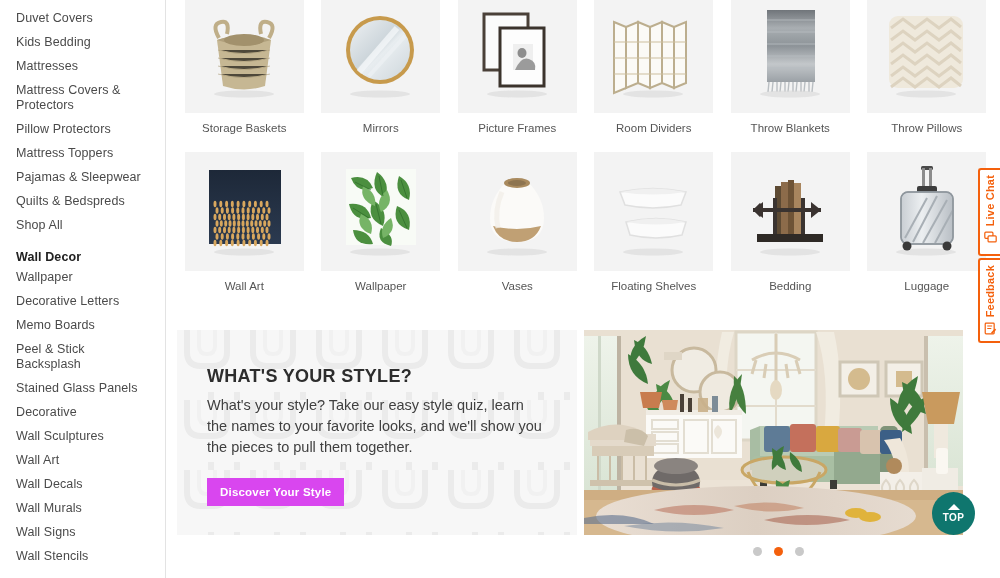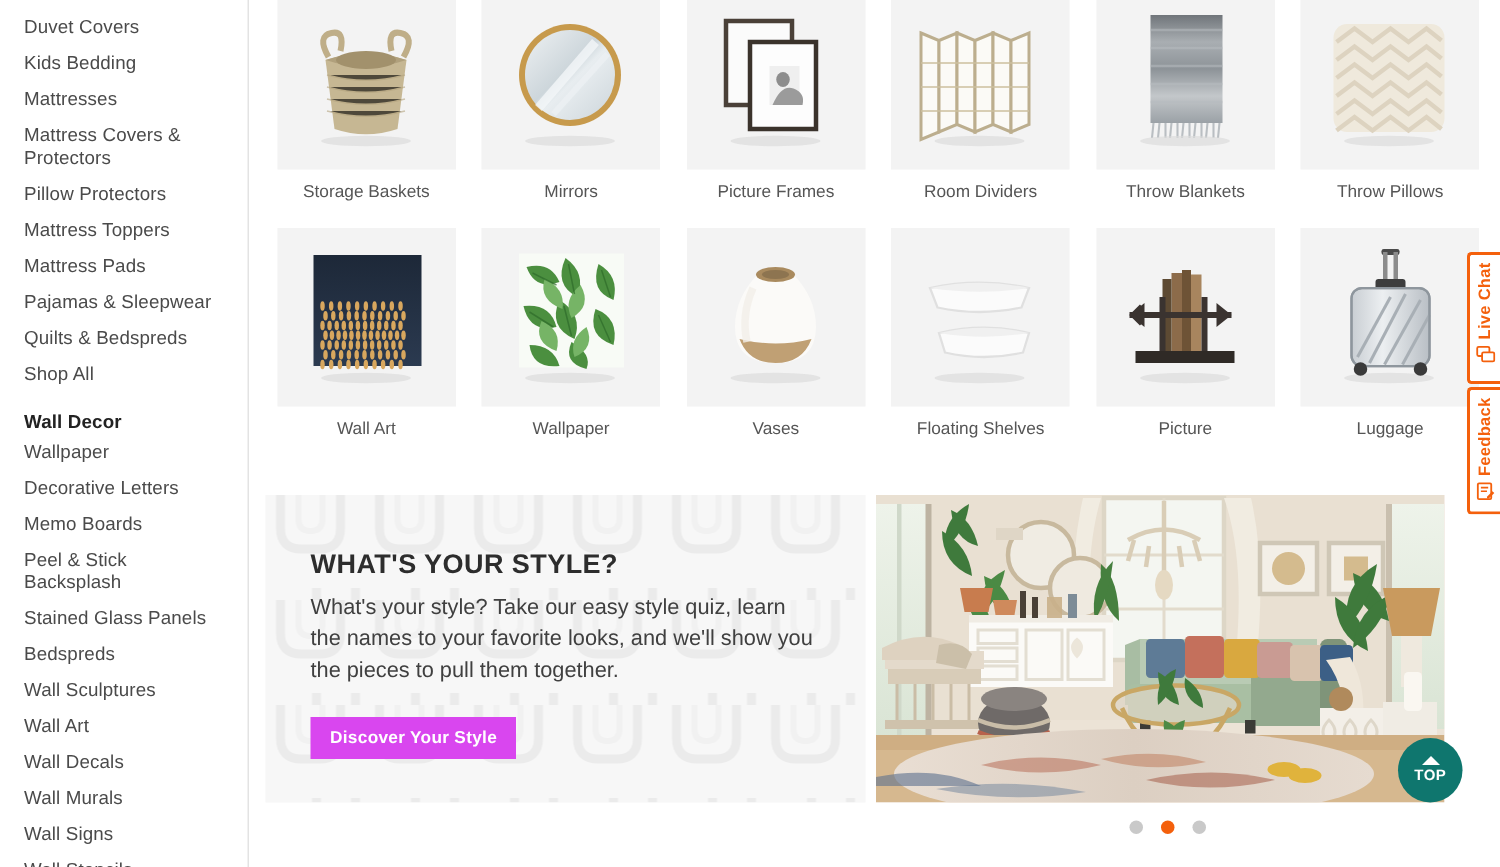--- a/index.html
+++ b/index.html
@@ -220,31 +220,30 @@
 <div id="page">
 
   <aside id="sidebar">
     <ul class="nav-list" id="nav-list">
         <li class="nav-item">Duvet Covers</li>
         <li class="nav-item">Kids Bedding</li>
         <li class="nav-item">Mattresses</li>
         <li class="nav-item">Mattress Covers &amp; Protectors</li>
         <li class="nav-item">Pillow Protectors</li>
         <li class="nav-item">Mattress Toppers</li>
-        <li class="nav-item">Mattress Pads</li>
         <li class="nav-item">Pajamas &amp; Sleepwear</li>
         <li class="nav-item">Quilts &amp; Bedspreds</li>
         <li class="nav-item">Shop All</li>
         <li class="nav-heading">Wall Decor</li>
         <li class="nav-item">Wallpaper</li>
         <li class="nav-item">Decorative Letters</li>
         <li class="nav-item">Memo Boards</li>
         <li class="nav-item">Peel &amp; Stick Backsplash</li>
         <li class="nav-item">Stained Glass Panels</li>
-        <li class="nav-item">Bedspreds</li>
+        <li class="nav-item">Decorative</li>
         <li class="nav-item">Wall Sculptures</li>
         <li class="nav-item">Wall Art</li>
         <li class="nav-item">Wall Decals</li>
         <li class="nav-item">Wall Murals</li>
         <li class="nav-item">Wall Signs</li>
         <li class="nav-item">Wall Stencils</li>
       </ul>
   </aside>
 
   <main id="main">
@@ -555,21 +554,21 @@
               <rect x="44" y="34" width="6" height="48" fill="#5d4a33"></rect>
               <rect x="42" y="46" width="4" height="36" fill="#3a3330"></rect>
               <rect x="70" y="46" width="4" height="36" fill="#3a3330"></rect>
               <path d="M22 58 L90 58" stroke="#3a3330" stroke-width="4"></path>
               <path d="M22 58 L32 50 L32 66z" fill="#3a3330"></path>
               <path d="M90 58 L80 50 L80 66z" fill="#3a3330"></path>
               <path d="M30 52 L24 58 L30 64" fill="none" stroke="#3a3330" stroke-width="3"></path>
               <ellipse cx="59" cy="100" rx="30" ry="3.5" fill="#dcdcdc" opacity=".7"></ellipse>
             </svg>
           </div>
-          <div class="cat-label">Picture</div>
+          <div class="cat-label">Bedding</div>
         </div>
         <div class="cat-tile">
           <div class="cat-thumb">
             <svg viewBox="0 0 119 119" xmlns="http://www.w3.org/2000/svg">
               <rect width="119" height="119" fill="#f3f3f3"></rect>
               <ellipse cx="59" cy="100" rx="30" ry="3.5" fill="#dcdcdc" opacity=".7"></ellipse>
               <rect x="54" y="14" width="12" height="4" rx="1.5" fill="#4a4a4a"></rect>
               <rect x="55" y="16" width="3" height="22" fill="#8c8c8c"></rect>
               <rect x="62" y="16" width="3" height="22" fill="#8c8c8c"></rect>
               <rect x="50" y="34" width="20" height="8" rx="2" fill="#3d3d3d"></rect>

